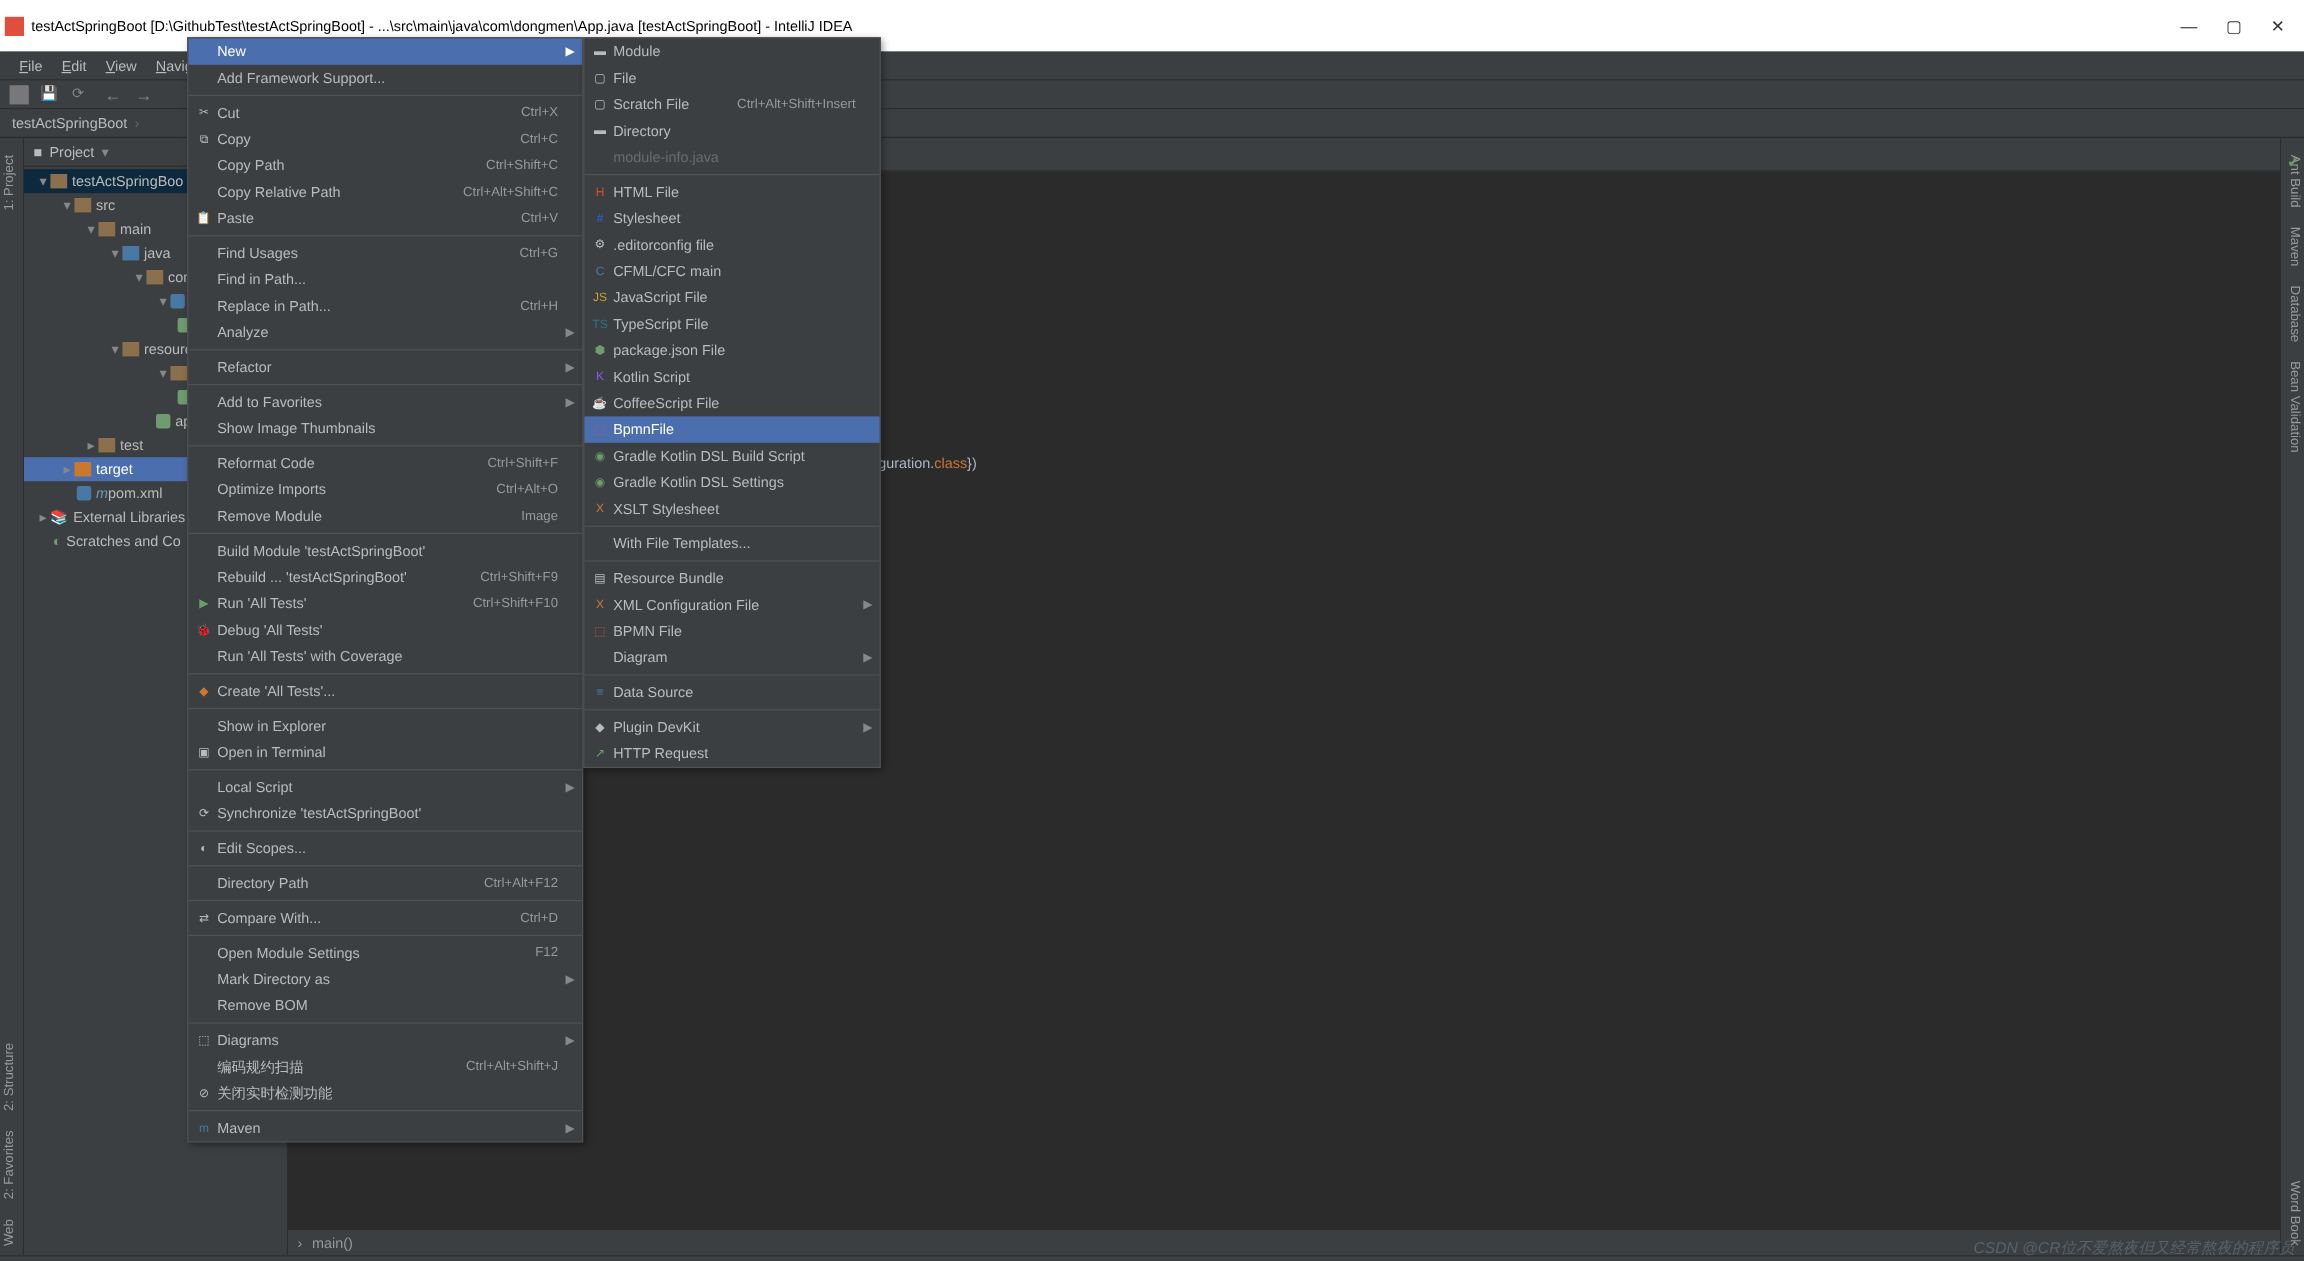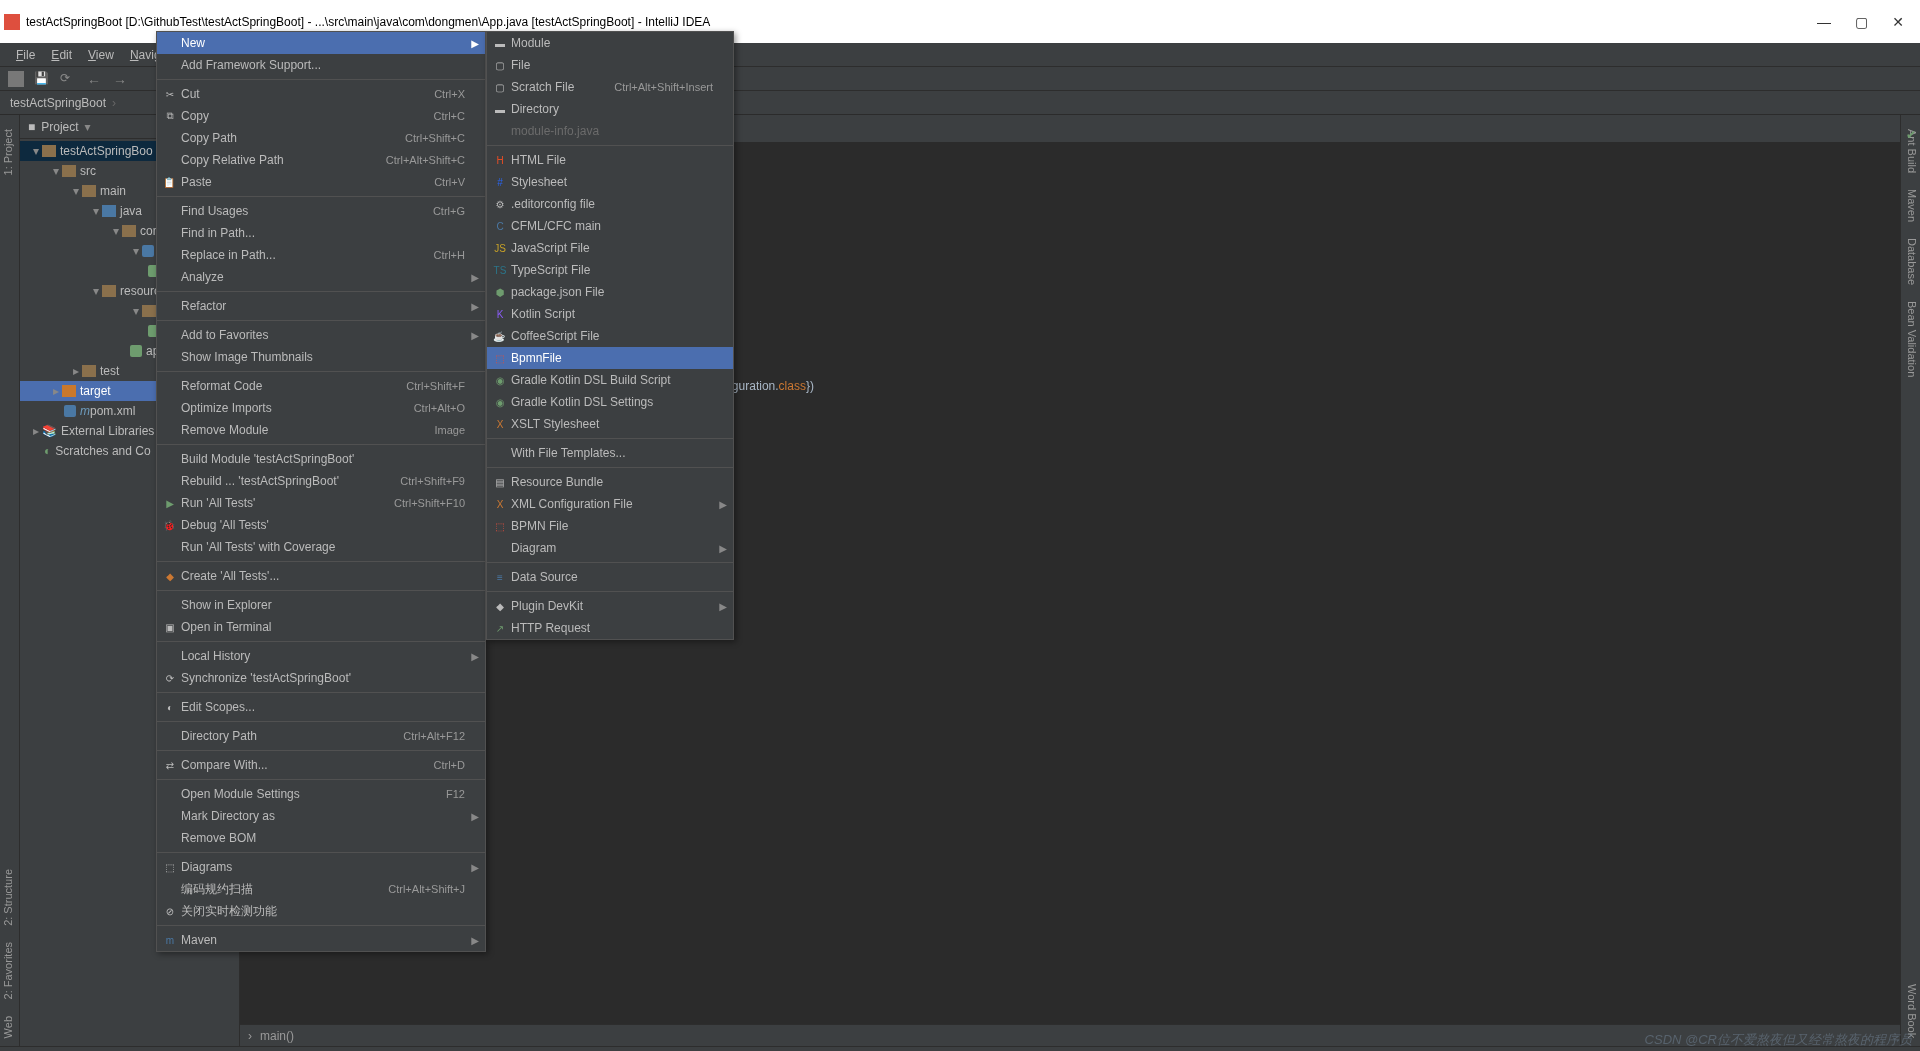--- a/index.html
+++ b/index.html
@@ -330,21 +330,21 @@
     <div class="sep"></div>
     <div class="mi">
       <span>Show in Explorer</span>
     </div>
     <div class="mi">
       <span class="ic">▣</span>
       <span>Open in Terminal</span>
     </div>
     <div class="sep"></div>
     <div class="mi">
-      <span>Local History</span>
+      <span>Local Script</span>
       <span class="ar">▶</span>
     </div>
     <div class="mi">
       <span class="ic">⟳</span>
       <span>Synchronize 'testActSpringBoot'</span>
     </div>
     <div class="sep"></div>
     <div class="mi">
       <span class="ic">◐</span>
       <span>Edit Scopes...</span>

